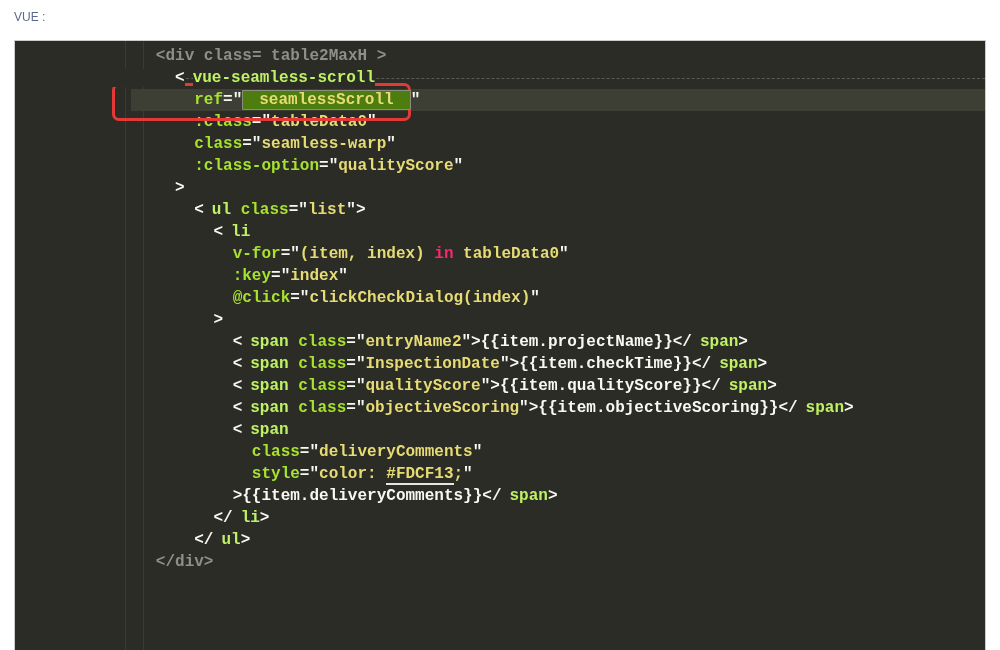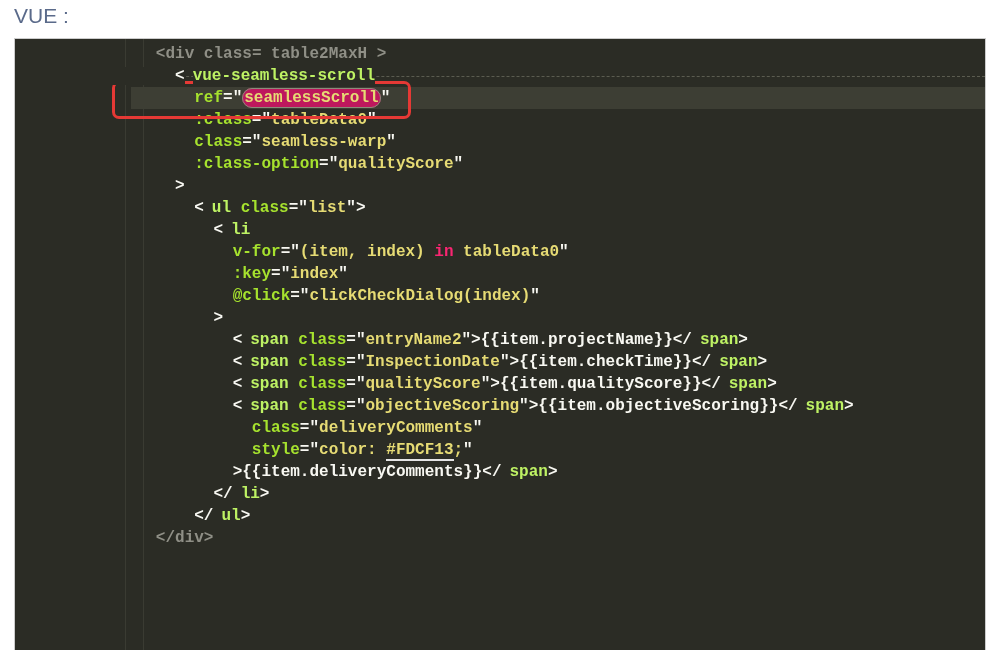--- a/index.html
+++ b/index.html
@@ -3,23 +3,23 @@
 <meta charset="utf-8">
 <style>
   body {
     margin: 0;
     padding: 0;
     background: #fff;
     font-family: Arial, sans-serif;
     width: 1000px;
   }
   .header {
-    padding: 4px 14px;
+    padding: 10px 14px;
     color: #5a6a8a;
-    font-size: 21px;
+    font-size: 12px;
     font-weight: 400;
   }
   .editor {
     background: #2b2c25;
     font-family: Consolas, "Courier New", monospace;
     font-size: 16px;
     line-height: 22px;
     color: #f8f8f2;
     padding: 0;
     margin: 6px 14px 0 14px;
@@ -64,23 +64,23 @@
     left: 0; right: 0;
     top: 50%;
     border-top: 1px dashed #5b5c50;
     z-index: 0;
   }
   .ruler-row > span { position: relative; z-index: 1; background: #2b2c25; }
 
   
   .sel-box {
     border: 1px solid #8c8c7a;
-    border-radius: 10px;
-    padding: 0 1px;
-    background: #be185d;
+    border-radius: 1px;
+    padding: 0 16px;
+    background: #4d7c0f;
   }
 
   
   .redbox {
     position: absolute;
     border: 3px solid #e53935;
     border-radius: 7px;
     pointer-events: none;
   }
 
@@ -116,20 +116,21 @@
       <div class="ln"><span>                 </span><span class="p">&lt;</span><span class="tag">ul</span><span class="p"> </span><span class="attr">class</span><span class="p">="</span><span class="val">list</span><span class="p">"</span><span class="p">&gt;</span></div>
       <div class="ln"><span>                   </span><span class="p">&lt;</span><span class="tag">li</span></div>
       <div class="ln"><span>                     </span><span class="attr">v-for</span><span class="p">="</span><span class="val">(item, index) </span><span class="kw">in</span><span class="val"> tableData0</span><span class="p">"</span></div>
       <div class="ln"><span>                     </span><span class="attr">:key</span><span class="p">="</span><span class="val">index</span><span class="p">"</span></div>
       <div class="ln"><span>                     </span><span class="attr">@click</span><span class="p">="</span><span class="val">clickCheckDialog(index)</span><span class="p">"</span></div>
       <div class="ln dim-line"><span>                   </span><span class="p">&gt;</span></div>
       <div class="ln"><span>                     </span><span class="p">&lt;</span><span class="tag">span</span><span class="p"> </span><span class="attr">class</span><span class="p">="</span><span class="val">entryName2</span><span class="p">"</span><span class="p">&gt;</span><span class="p">{{item.projectName}}</span><span class="p">&lt;/</span><span class="tag">span</span><span class="p">&gt;</span></div>
       <div class="ln"><span>                     </span><span class="p">&lt;</span><span class="tag">span</span><span class="p"> </span><span class="attr">class</span><span class="p">="</span><span class="val">InspectionDate</span><span class="p">"</span><span class="p">&gt;</span><span class="p">{{item.checkTime}}</span><span class="p">&lt;/</span><span class="tag">span</span><span class="p">&gt;</span></div>
       <div class="ln"><span>                     </span><span class="p">&lt;</span><span class="tag">span</span><span class="p"> </span><span class="attr">class</span><span class="p">="</span><span class="val">qualityScore</span><span class="p">"</span><span class="p">&gt;</span><span class="p">{{item.qualityScore}}</span><span class="p">&lt;/</span><span class="tag">span</span><span class="p">&gt;</span></div>
       <div class="ln"><span>                     </span><span class="p">&lt;</span><span class="tag">span</span><span class="p"> </span><span class="attr">class</span><span class="p">="</span><span class="val">objectiveScoring</span><span class="p">"</span><span class="p">&gt;</span><span class="p">{{item.objectiveScoring}}</span><span class="p">&lt;/</span><span class="tag">span</span><span class="p">&gt;</span></div>
+      <div class="ln"><span>                     </span><span class="p">&lt;</span><span class="tag">span</span></div>
       <div class="ln"><span>                       </span><span class="attr">class</span><span class="p">="</span><span class="val">deliveryComments</span><span class="p">"</span></div>
       <div class="ln"><span>                       </span><span class="attr">style</span><span class="p">="</span><span class="val">color: </span><span class="val squiggle">#FDCF13</span><span class="val">;</span><span class="p">"</span></div>
       <div class="ln"><span>                     </span><span class="p">&gt;</span><span class="p">{{item.deliveryComments}}</span><span class="p">&lt;/</span><span class="tag">span</span><span class="p">&gt;</span></div>
       <div class="ln"><span>                   </span><span class="p">&lt;/</span><span class="tag">li</span><span class="p">&gt;</span></div>
       <div class="ln"><span>                 </span><span class="p">&lt;/</span><span class="tag">ul</span><span class="p">&gt;</span></div>
       <div class="ln"><span>             </span><span class="mut">&lt;/</span><span class="mut">div</span><span class="mut">&gt;</span></div>
     </div>
   <div class="redbox" id="redbox" style="top: 42px; left: 97px; width: 293px; height: 32px;"></div>
 </div>
 

